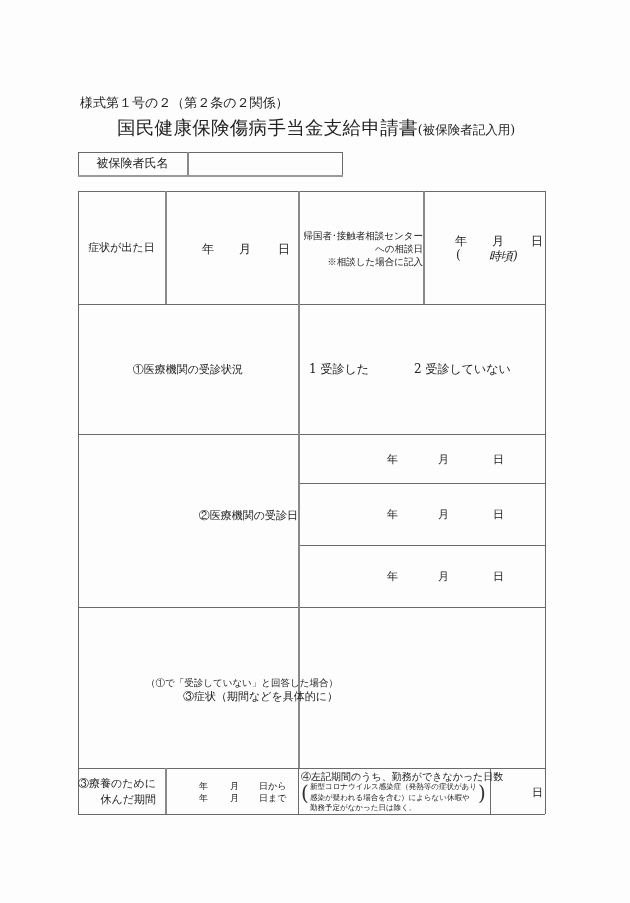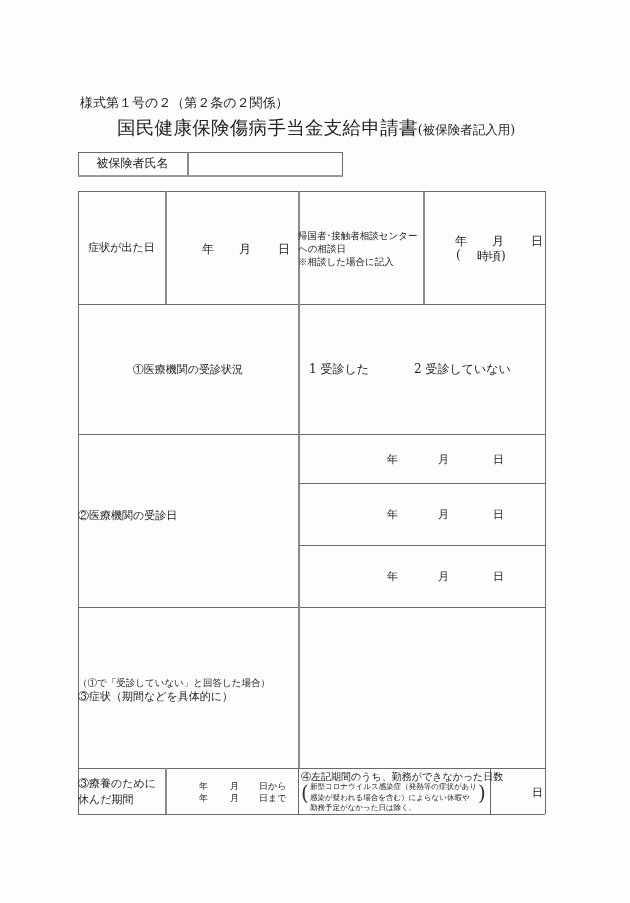--- a/index.html
+++ b/index.html
@@ -2,21 +2,21 @@
 <html><head>
 <meta charset="utf-8">
 <style>
   html, body { margin:0; padding:0; }
   body { width:630px; height:903px; background:#fdfdfd; position:relative; overflow:hidden;
          font-family:"DejaVu Serif", "Liberation Serif", serif; color:#222; }
   .abs { position:absolute; white-space:nowrap; }
   .hl { position:absolute; height:0; border-top:1.5px solid #6a6a6a; }
   .vl { position:absolute; width:0; border-left:1.5px solid #6a6a6a; }
   .vl.thick { border-left:2px solid #8a8a8a; }
-  .center { text-align:left; }
+  .center { text-align:right; }
   .cell { position:absolute; display:flex; align-items:center; justify-content:center; text-align:center; }
   .form-line1 { left:80px; top:94px; font-size:13px; }
   .form-title { left:117px; top:115px; font-size:18.5px; letter-spacing:0.3px; }
   .form-title .suffix { font-size:12.5px; letter-spacing:0; }
   .fs12 { font-size:12px; }
   .fs11 { font-size:11px; }
   .fs10 { font-size:9.5px; line-height:13px; }
   .fs8 { font-size:7.5px; line-height:10.5px; }
   .bracket { position:absolute; font-size:20px; top:0; color:#333; }
 </style>
@@ -69,21 +69,21 @@
 <div class="abs center fs10" style="left:298px; top:229px; width:125px;">
   <div>帰国者･接触者相談センター</div>
   <div>への相談日</div>
   <div>※相談した場合に記入</div>
 </div>
 <div class="abs" style="left:425px; top:193px; width:119px; height:109px;">
   <span class="abs fs12" style="left:30px; top:40px;">年</span>
   <span class="abs fs12" style="left:67px; top:40px;">月</span>
   <span class="abs fs12" style="left:106px; top:40px;">日</span>
   <span class="abs fs12" style="left:31px; top:55px;">(</span>
-  <span class="abs fs12" style="left:52px; top:55px;">時頃)</span>
+  <span class="abs fs12" style="left:64px; top:55px;font-style:italic;">時頃)</span>
 </div>
 
 <div class="cell fs11" style="left:78px; top:304px; width:220px; height:130px;">①医療機関の受診状況</div>
 <span class="abs fs12" style="left:309px; top:361px;">1  受診した</span>
 <span class="abs fs12" style="left:414px; top:361px;">2  受診していない</span>
 
 <div class="abs center fs10" style="left:78px; top:508px; width:220px;">
   <div style="font-size:11px; margin-top:1px;">②医療機関の受診日</div>
 </div>
 <div class="abs" style="left:300px; top:436px; width:244px; height:46px;">

